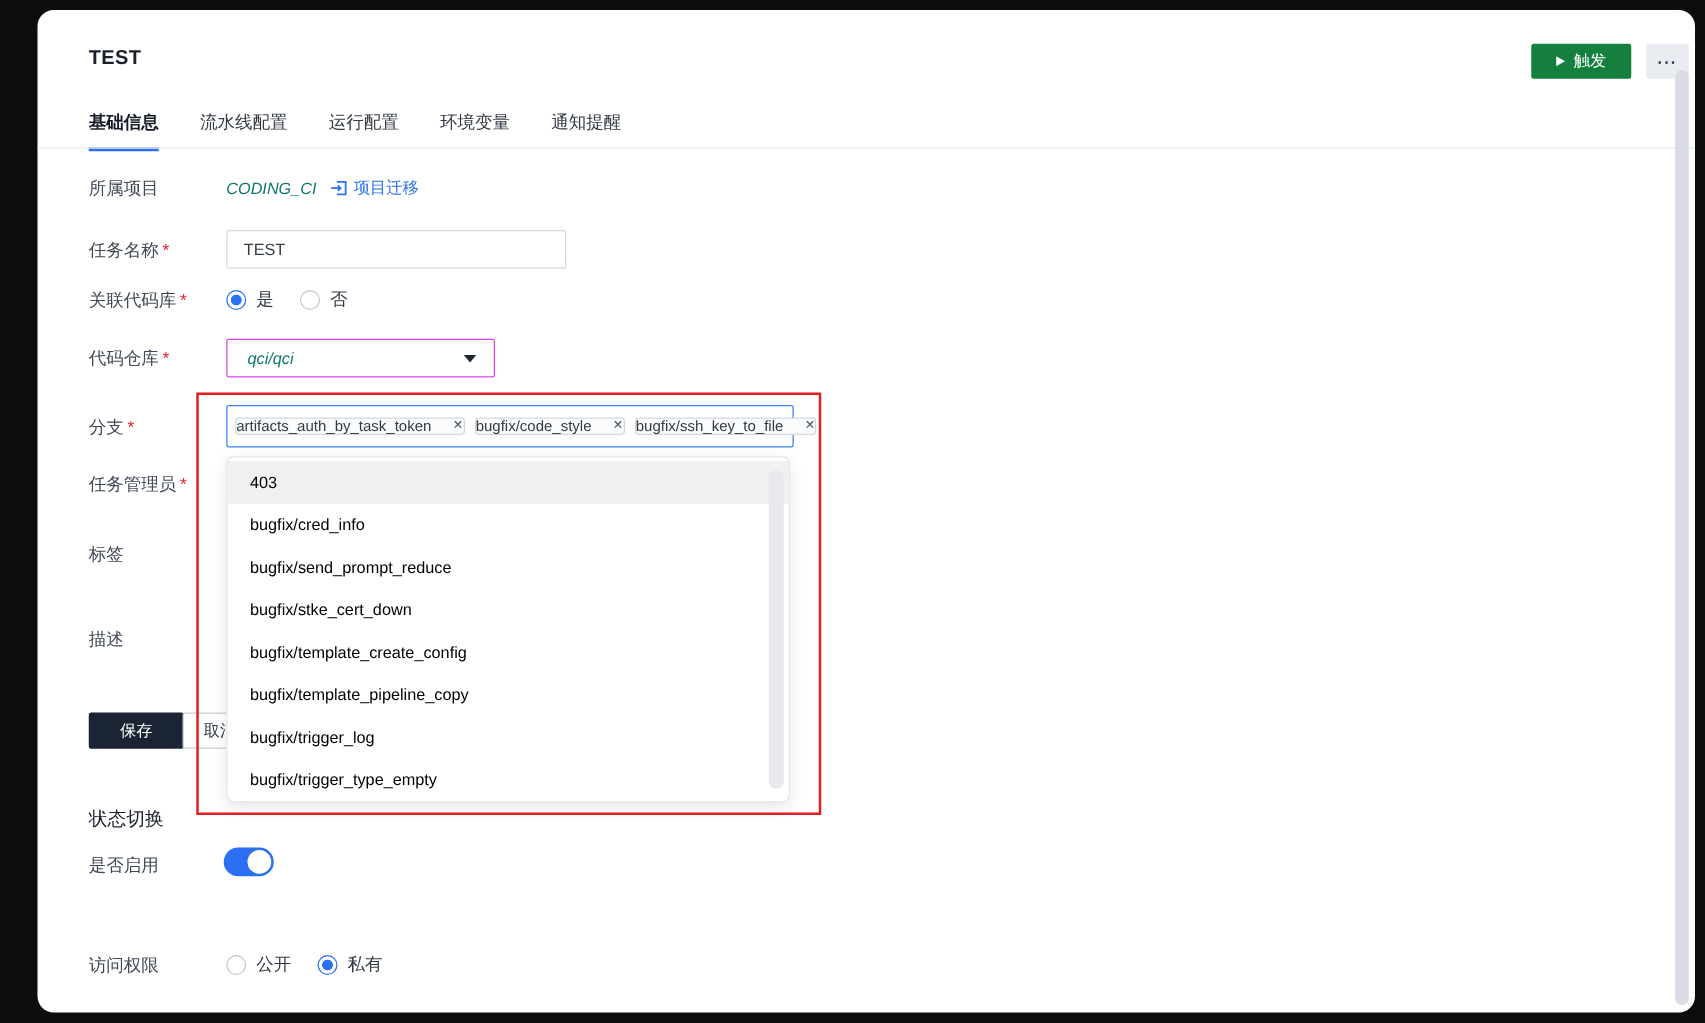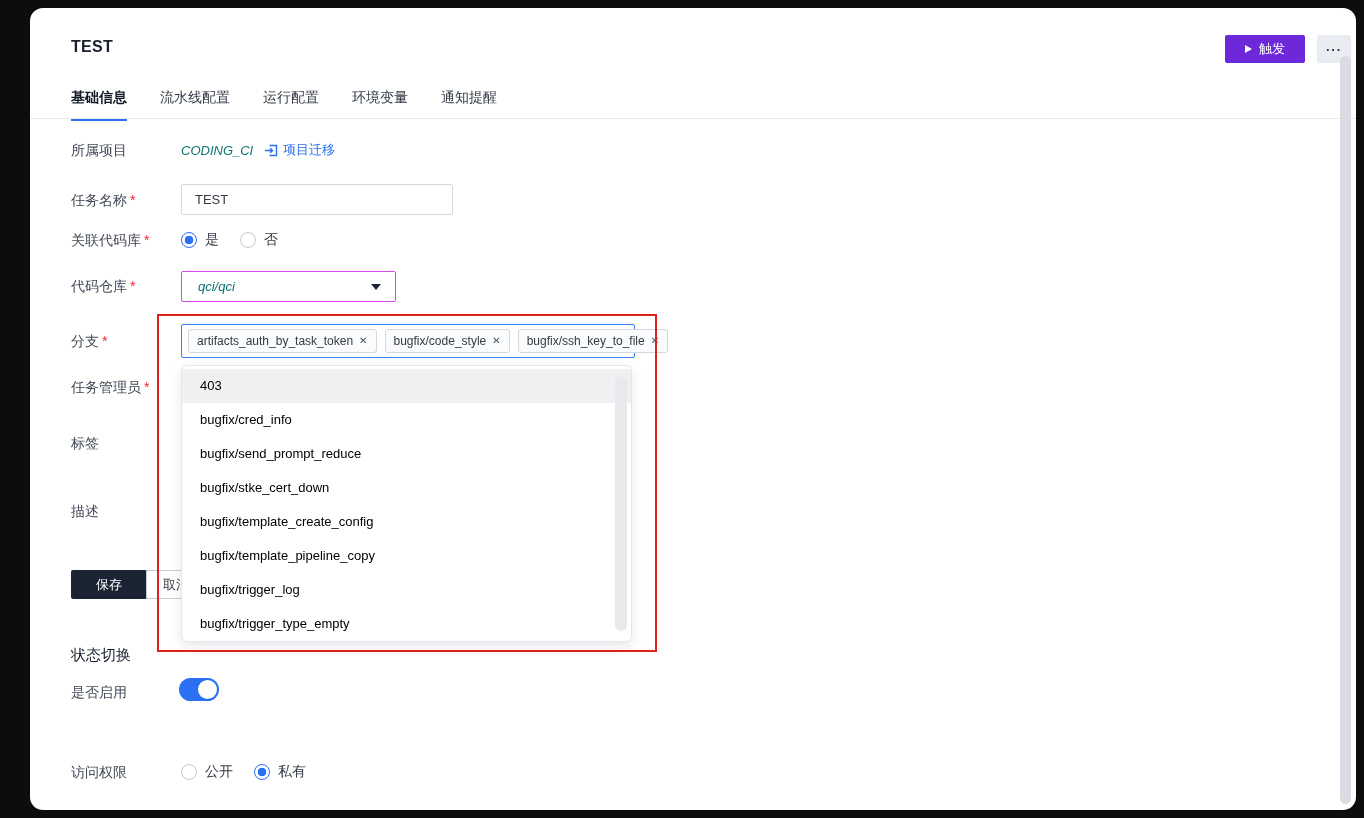--- a/index.html
+++ b/index.html
@@ -2,21 +2,21 @@
 <html><head>
 <meta charset="utf-8">
 <style>
   * { margin:0; padding:0; box-sizing:border-box; }
   html,body { width:1364px; height:818px; background:#0d0d0d; font-family:"Liberation Sans","DejaVu Sans",sans-serif; }
   .page { position:absolute; inset:8px; background:#ffffff; border-radius:13px; overflow:hidden;margin-left:22px; }
   .abs { position:absolute; }
 
   
   .title { left:41px; top:30px; font-size:16px; font-weight:700; color:#1a1f2e; letter-spacing:.3px; }
-  .btn-trigger { left:1195px; top:27px; width:80px; height:28px; background:#6d28d9; color:#fff; border:none;
+  .btn-trigger { left:1195px; top:27px; width:80px; height:28px; background:#15803d; color:#fff; border:none;
     border-radius:2px; font-size:13px; display:flex; align-items:center; justify-content:center; gap:7px; cursor:pointer; font-family:inherit; }
   .play { width:0; height:0; border-left:7px solid #fff; border-top:4.5px solid transparent; border-bottom:4.5px solid transparent; }
   .btn-more { left:1287px; top:27px; width:34px; height:28px; background:#e9edf2; color:#2a3140; border:none;
     border-radius:2px; font-size:13px; font-weight:700; letter-spacing:1px; cursor:pointer; display:flex; align-items:center; justify-content:center; font-family:inherit; }
 
   
   .tabs { left:41px; top:79px; display:flex; gap:33px; }
   .tab { font-size:14px; color:#333a45; padding-bottom:11px; line-height:20px; cursor:pointer; }
   .tab.active { color:#141a26; font-weight:700; border-bottom:3px solid #2b6ff3; }
   .tabs-divider { left:0; right:0; top:110px; height:1px; background:#e8eaee; }
@@ -36,21 +36,21 @@
   .radio.sel { border:1px solid #2b6ff3; background:radial-gradient(circle at center, #2b6ff3 0 4px, #fff 4.6px); }
   .radio-label { font-size:14px; color:#333a45; }
 
   .select { left:151px; top:263px; width:215px; height:31px; border:1px solid #d946ef; border-radius:2px;
     display:flex; align-items:center; padding:0 14px 0 16px; cursor:pointer; background:#fff; }
   .select .val { flex:1; }
   .chevron { width:0; height:0; border-left:5px solid transparent; border-right:5px solid transparent; border-top:6px solid #1f2633; }
 
   .multiselect { left:151px; top:316px; width:454px; height:34px; border:1px solid #3b82f6; border-radius:2px;
     background:#fff; display:flex; align-items:center; padding:0 6px; gap:8px; }
-  .chip { height:24px; display:inline-flex; align-items:center; gap:6px; padding:0 8px; background:#fafbfc;
+  .chip { height:14px; display:inline-flex; align-items:center; gap:17px; padding:0 0; background:#fafbfc;
     border:1px solid #d4d7db; border-radius:3px; font-size:12px; color:#333a45; white-space:nowrap; }
   .chip-x { font-size:10px; font-weight:700; color:#4a5160; cursor:pointer; line-height:1; }
 
   .dropdown { left:151px; top:357px; width:451px; height:277px; background:#fff; border:1px solid #e3e6ea;
     border-radius:6px; box-shadow:0 4px 12px rgba(20,30,50,.10); z-index:5; padding-top:3px; }
   .opt { height:34px; line-height:34px; padding-left:18px; font-size:13px; color:#000000; cursor:pointer; width:calc(100% - 20px); }
   .opt.hl { background:#eef0f2; width:100%; }
   .dd-scroll { position:absolute; right:4px; top:10px; bottom:10px; width:12px; background:#e7e9ed; border-radius:6px; }
 
   .btn-save { left:41px; top:562px; width:76px; height:29px; background:#1b2433; color:#fff; border:none;

